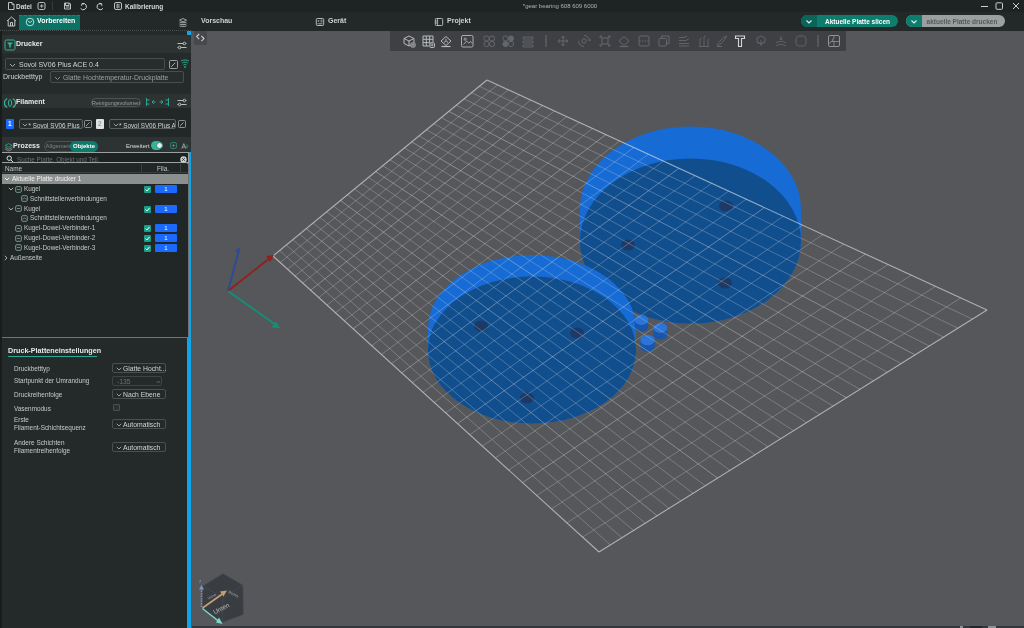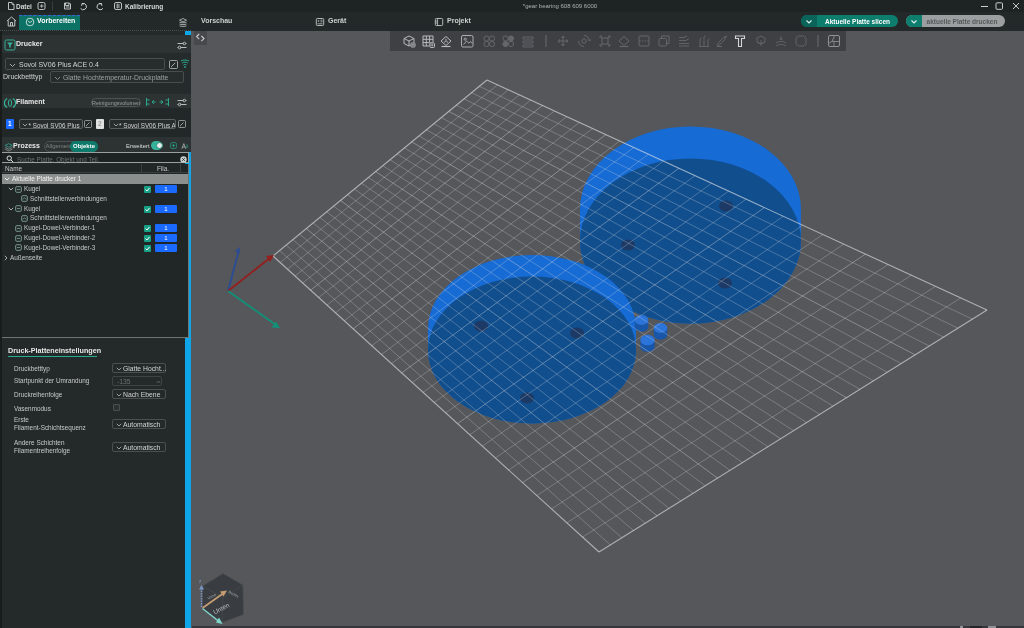--- a/index.html
+++ b/index.html
@@ -1,20 +1,20 @@
 <!DOCTYPE html>
 <html><head><meta charset="utf-8">
 <style>
 *{margin:0;padding:0;box-sizing:border-box;font-family:"Liberation Sans",sans-serif;}
 html,body{width:1024px;height:628px;overflow:hidden;background:#55575a;}
 #app{position:relative;width:1024px;height:628px;}
 .abs{position:absolute;}
 #titlebar{position:absolute;left:0;top:0;width:1024px;height:12px;background:#1d2423;}
 #tabbar{position:absolute;left:0;top:12px;width:1024px;height:19px;background:#222928;}
-#sidebar{position:absolute;left:0;top:31px;width:191px;height:597px;background:#242a29;border-right:6px solid #0ea5e9;}
+#sidebar{position:absolute;left:0;top:31px;width:191px;height:597px;background:#242a29;border-right:4px solid #0ea5e9;}
 #viewport{position:absolute;left:192px;top:31px;width:832px;height:597px;background:#55575a;}
 svg{display:block;}
 </style></head>
 <body>
 <div id="app">
   <div id="titlebar">
     <svg class="abs" style="left:0;top:0" width="360" height="12" viewBox="0 0 360 12">
       <g stroke="#cfd3d2" stroke-width="0.9" fill="none">
         <path d="M8.5 2.5 h3.5 l2 2 v5 h-5.5 z"></path>
           <path d="M12 2.5 v2 h2" stroke-width="0.7"></path>

